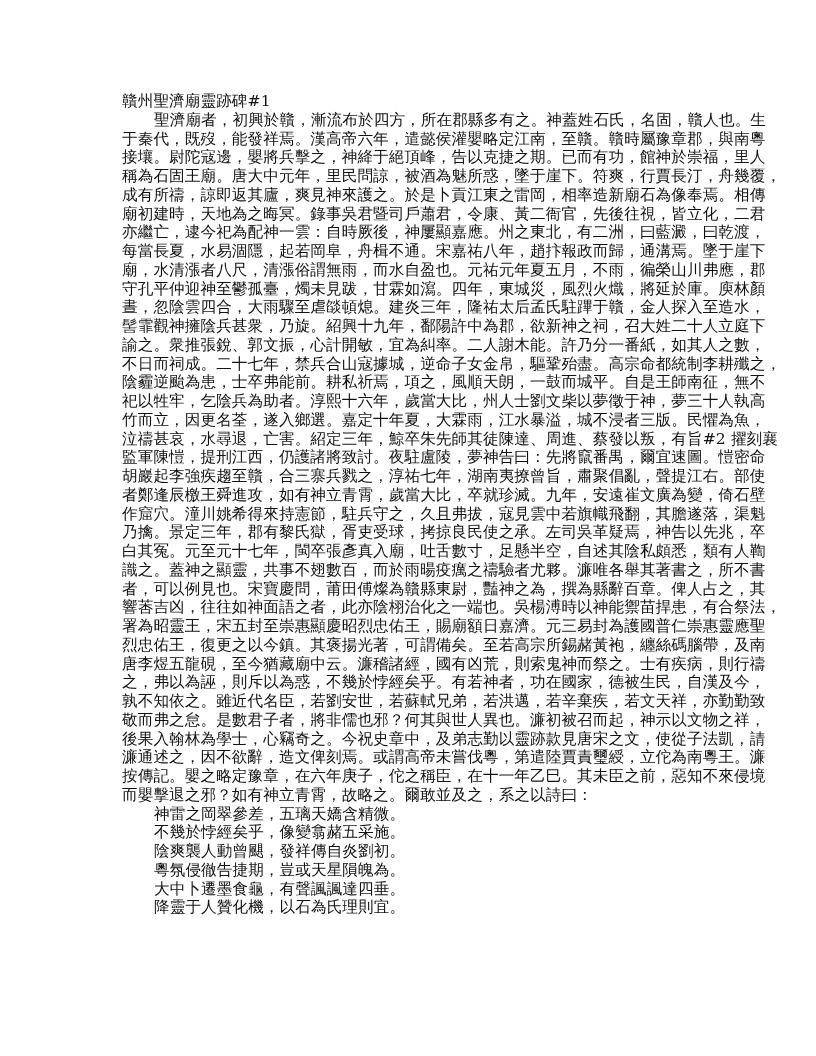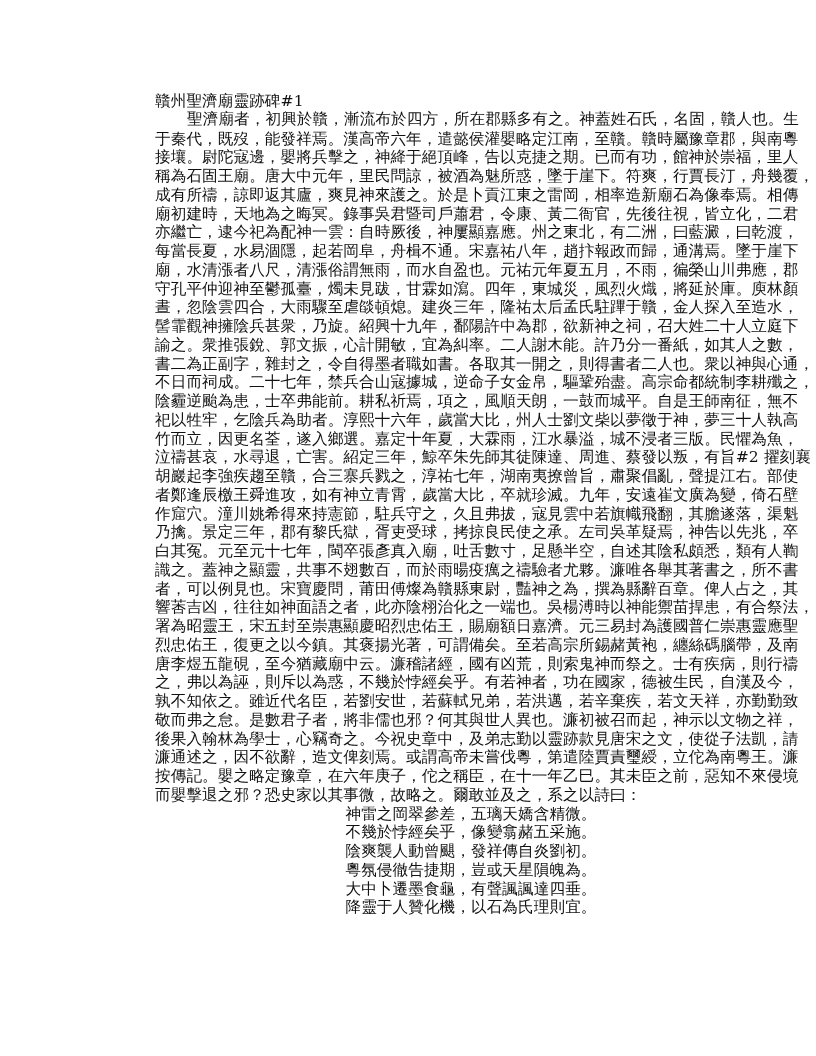--- a/index.html
+++ b/index.html
@@ -4,25 +4,25 @@
   <style>
     html, body { margin: 0; padding: 0; background: #ffffff; }
     body { width: 816px; height: 1056px; position: relative; overflow: hidden; }
     .page {
       position: absolute; left: 0; top: 0; width: 816px; height: 1056px;
       background: #ffffff;
     }
     .text-block {
       position: absolute; left: 122px; top: 92px; width: 600px;
       font-family: "DejaVu Serif", "Liberation Serif", serif;
-      font-size: 15.6px; line-height: 18.75px; color: #111111; margin-left: 33px;
+      font-size: 15.6px; line-height: 18.75px; color: #111111;
     }
     .line { white-space: nowrap; height: 18.75px; overflow: visible; letter-spacing: 0.1px; }
-    .indent { padding-left: 32px; font-family: Liberation Mono, monospace; }
-    .poem-line { padding-left: 32px; text-align: center; }
+    .indent { padding-left: 32px; }
+    .poem-line { padding-left: 32px; }
   </style>
 </head>
 <body>
 
 <div class="page">
   <div class="text-block">
     <div class="line">贛州聖濟廟靈跡碑#1</div>
 
     <div class="line indent">聖濟廟者，初興於贛，漸流布於四方，所在郡縣多有之。神蓋姓石氏，名固，贛人也。生</div>
     <div class="line">于秦代，既歿，能發祥焉。漢高帝六年，遣懿侯灌嬰略定江南，至贛。贛時屬豫章郡，與南粵</div>
@@ -30,44 +30,44 @@
     <div class="line">稱為石固王廟。唐大中元年，里民問諒，被酒為魅所惑，墜于崖下。符爽，行賈長汀，舟幾覆，</div>
     <div class="line">成有所禱，諒即返其廬，爽見神來護之。於是卜貢江東之雷岡，相率造新廟石為像奉焉。相傳</div>
     <div class="line">廟初建時，天地為之晦冥。錄事吳君暨司戶蕭君，令康、黃二衙官，先後往視，皆立化，二君</div>
     <div class="line">亦繼亡，逮今祀為配神一雲：自時厥後，神屢顯嘉應。州之東北，有二洲，曰藍澱，曰乾渡，</div>
     <div class="line">每當長夏，水易涸隱，起若岡阜，舟楫不通。宋嘉祐八年，趙抃報政而歸，通溝焉。墜于崖下</div>
     <div class="line">廟，水清漲者八尺，清漲俗謂無雨，而水自盈也。元祐元年夏五月，不雨，徧榮山川弗應，郡</div>
     <div class="line">守孔平仲迎神至鬱孤臺，燭未見跋，甘霖如瀉。四年，東城災，風烈火熾，將延於庫。庾林顏</div>
     <div class="line">晝，忽陰雲四合，大雨驟至虐燄頓熄。建炎三年，隆祐太后孟氏駐蹕于贛，金人探入至造水，</div>
     <div class="line">髻霏觀神擁陰兵甚衆，乃旋。紹興十九年，鄱陽許中為郡，欲新神之祠，召大姓二十人立庭下</div>
     <div class="line">諭之。衆推張銳、郭文振，心計開敏，宜為糾率。二人謝木能。許乃分一番紙，如其人之數，</div>
-    <div class="line">書二為正副字，雜封之，令自得墨者職如書。各取其一開之，則得書者二人也。衆以神與心通，</div>
     <div class="line">不日而祠成。二十七年，禁兵合山寇據城，逆命子女金帛，驅鞏殆盡。高宗命都統制李耕殲之，</div>
     <div class="line">陰霾逆颱為患，士卒弗能前。耕私祈焉，項之，風順天朗，一鼓而城平。自是王師南征，無不</div>
     <div class="line">祀以牲牢，乞陰兵為助者。淳熙十六年，歲當大比，州人士劉文柴以夢徵于神，夢三十人執高</div>
     <div class="line">竹而立，因更名荃，遂入鄉選。嘉定十年夏，大霖雨，江水暴溢，城不浸者三版。民懼為魚，</div>
     <div class="line">泣禱甚哀，水尋退，亡害。紹定三年，鯨卒朱先師其徒陳達、周進、蔡發以叛，有旨#2 擢刻襄</div>
+    <div class="line">監軍陳愷，提刑江西，仍護諸將致討。夜駐盧陵，夢神告曰：先將竄番禺，爾宜速圖。愷密命</div>
     <div class="line">胡巖起李強疾趨至贛，合三寨兵戮之，淳祐七年，湖南夷撩曾旨，肅聚倡亂，聲提江右。部使</div>
     <div class="line">者鄭逢辰檄王舜進攻，如有神立青霄，歲當大比，卒就珍滅。九年，安遠崔文廣為變，倚石壁</div>
     <div class="line">作窟穴。潼川姚希得來持憲節，駐兵守之，久且弗拔，寇見雲中若旗幟飛翻，其膽遂落，渠魁</div>
     <div class="line">乃擒。景定三年，郡有黎氏獄，胥吏受球，拷掠良民使之承。左司吳革疑焉，神告以先兆，卒</div>
     <div class="line">白其冤。元至元十七年，閩卒張彥真入廟，吐舌數寸，足懸半空，自述其陰私頗悉，類有人鞫</div>
     <div class="line">識之。蓋神之顯靈，共事不翅數百，而於雨暘疫癘之禱驗者尤夥。濂唯各舉其著書之，所不書</div>
     <div class="line">者，可以例見也。宋寶慶問，莆田傅燦為贛縣東尉，豔神之為，撰為縣辭百章。俾人占之，其</div>
     <div class="line">響莕吉凶，往往如神面語之者，此亦陰栩治化之一端也。吳楊溥時以神能禦苗捍患，有合祭法，</div>
     <div class="line">署為昭靈王，宋五封至崇惠顯慶昭烈忠佑王，賜廟額日嘉濟。元三易封為護國普仁崇惠靈應聖</div>
     <div class="line">烈忠佑王，復更之以今鎮。其褒揚光著，可謂備矣。至若高宗所錫赭黃袍，纏絲碼腦帶，及南</div>
     <div class="line">唐李煜五龍硯，至今猶藏廟中云。濂稽諸經，國有凶荒，則索鬼神而祭之。士有疾病，則行禱</div>
     <div class="line">之，弗以為誣，則斥以為惑，不幾於悖經矣乎。有若神者，功在國家，德被生民，自漢及今，</div>
     <div class="line">孰不知依之。雖近代名臣，若劉安世，若蘇軾兄弟，若洪邁，若辛棄疾，若文天祥，亦勤勤致</div>
     <div class="line">敬而弗之怠。是數君子者，將非儒也邪？何其與世人異也。濂初被召而起，神示以文物之祥，</div>
     <div class="line">後果入翰林為學士，心竊奇之。今祝史章中，及弟志勤以靈跡款見唐宋之文，使從子法凱，請</div>
     <div class="line">濂通述之，因不欲辭，造文俾刻焉。或謂高帝未嘗伐粵，第遣陸賈責璽綬，立佗為南粵王。濂</div>
     <div class="line">按傳記。嬰之略定豫章，在六年庚子，佗之稱臣，在十一年乙巳。其未臣之前，惡知不來侵境</div>
-    <div class="line">而嬰擊退之邪？恐史家以其事微，故略之。爾敢並及之，系之以詩曰：</div>
+    <div class="line">而嬰擊退之邪？如有神立青霄，故略之。爾敢並及之，系之以詩曰：</div>
 
     <div class="line poem-line">神雷之岡翠參差，五璃天嬌含精微。</div>
     <div class="line poem-line">不幾於悖經矣乎，像變翕赭五采施。</div>
     <div class="line poem-line">陰爽襲人動曾颶，發祥傳自炎劉初。</div>
     <div class="line poem-line">粵氛侵徹告捷期，豈或天星隕魄為。</div>
     <div class="line poem-line">大中卜遷墨食龜，有聲諷諷達四垂。</div>
     <div class="line poem-line">降靈于人贊化機，以石為氏理則宜。</div>
   </div>
 </div>
 

